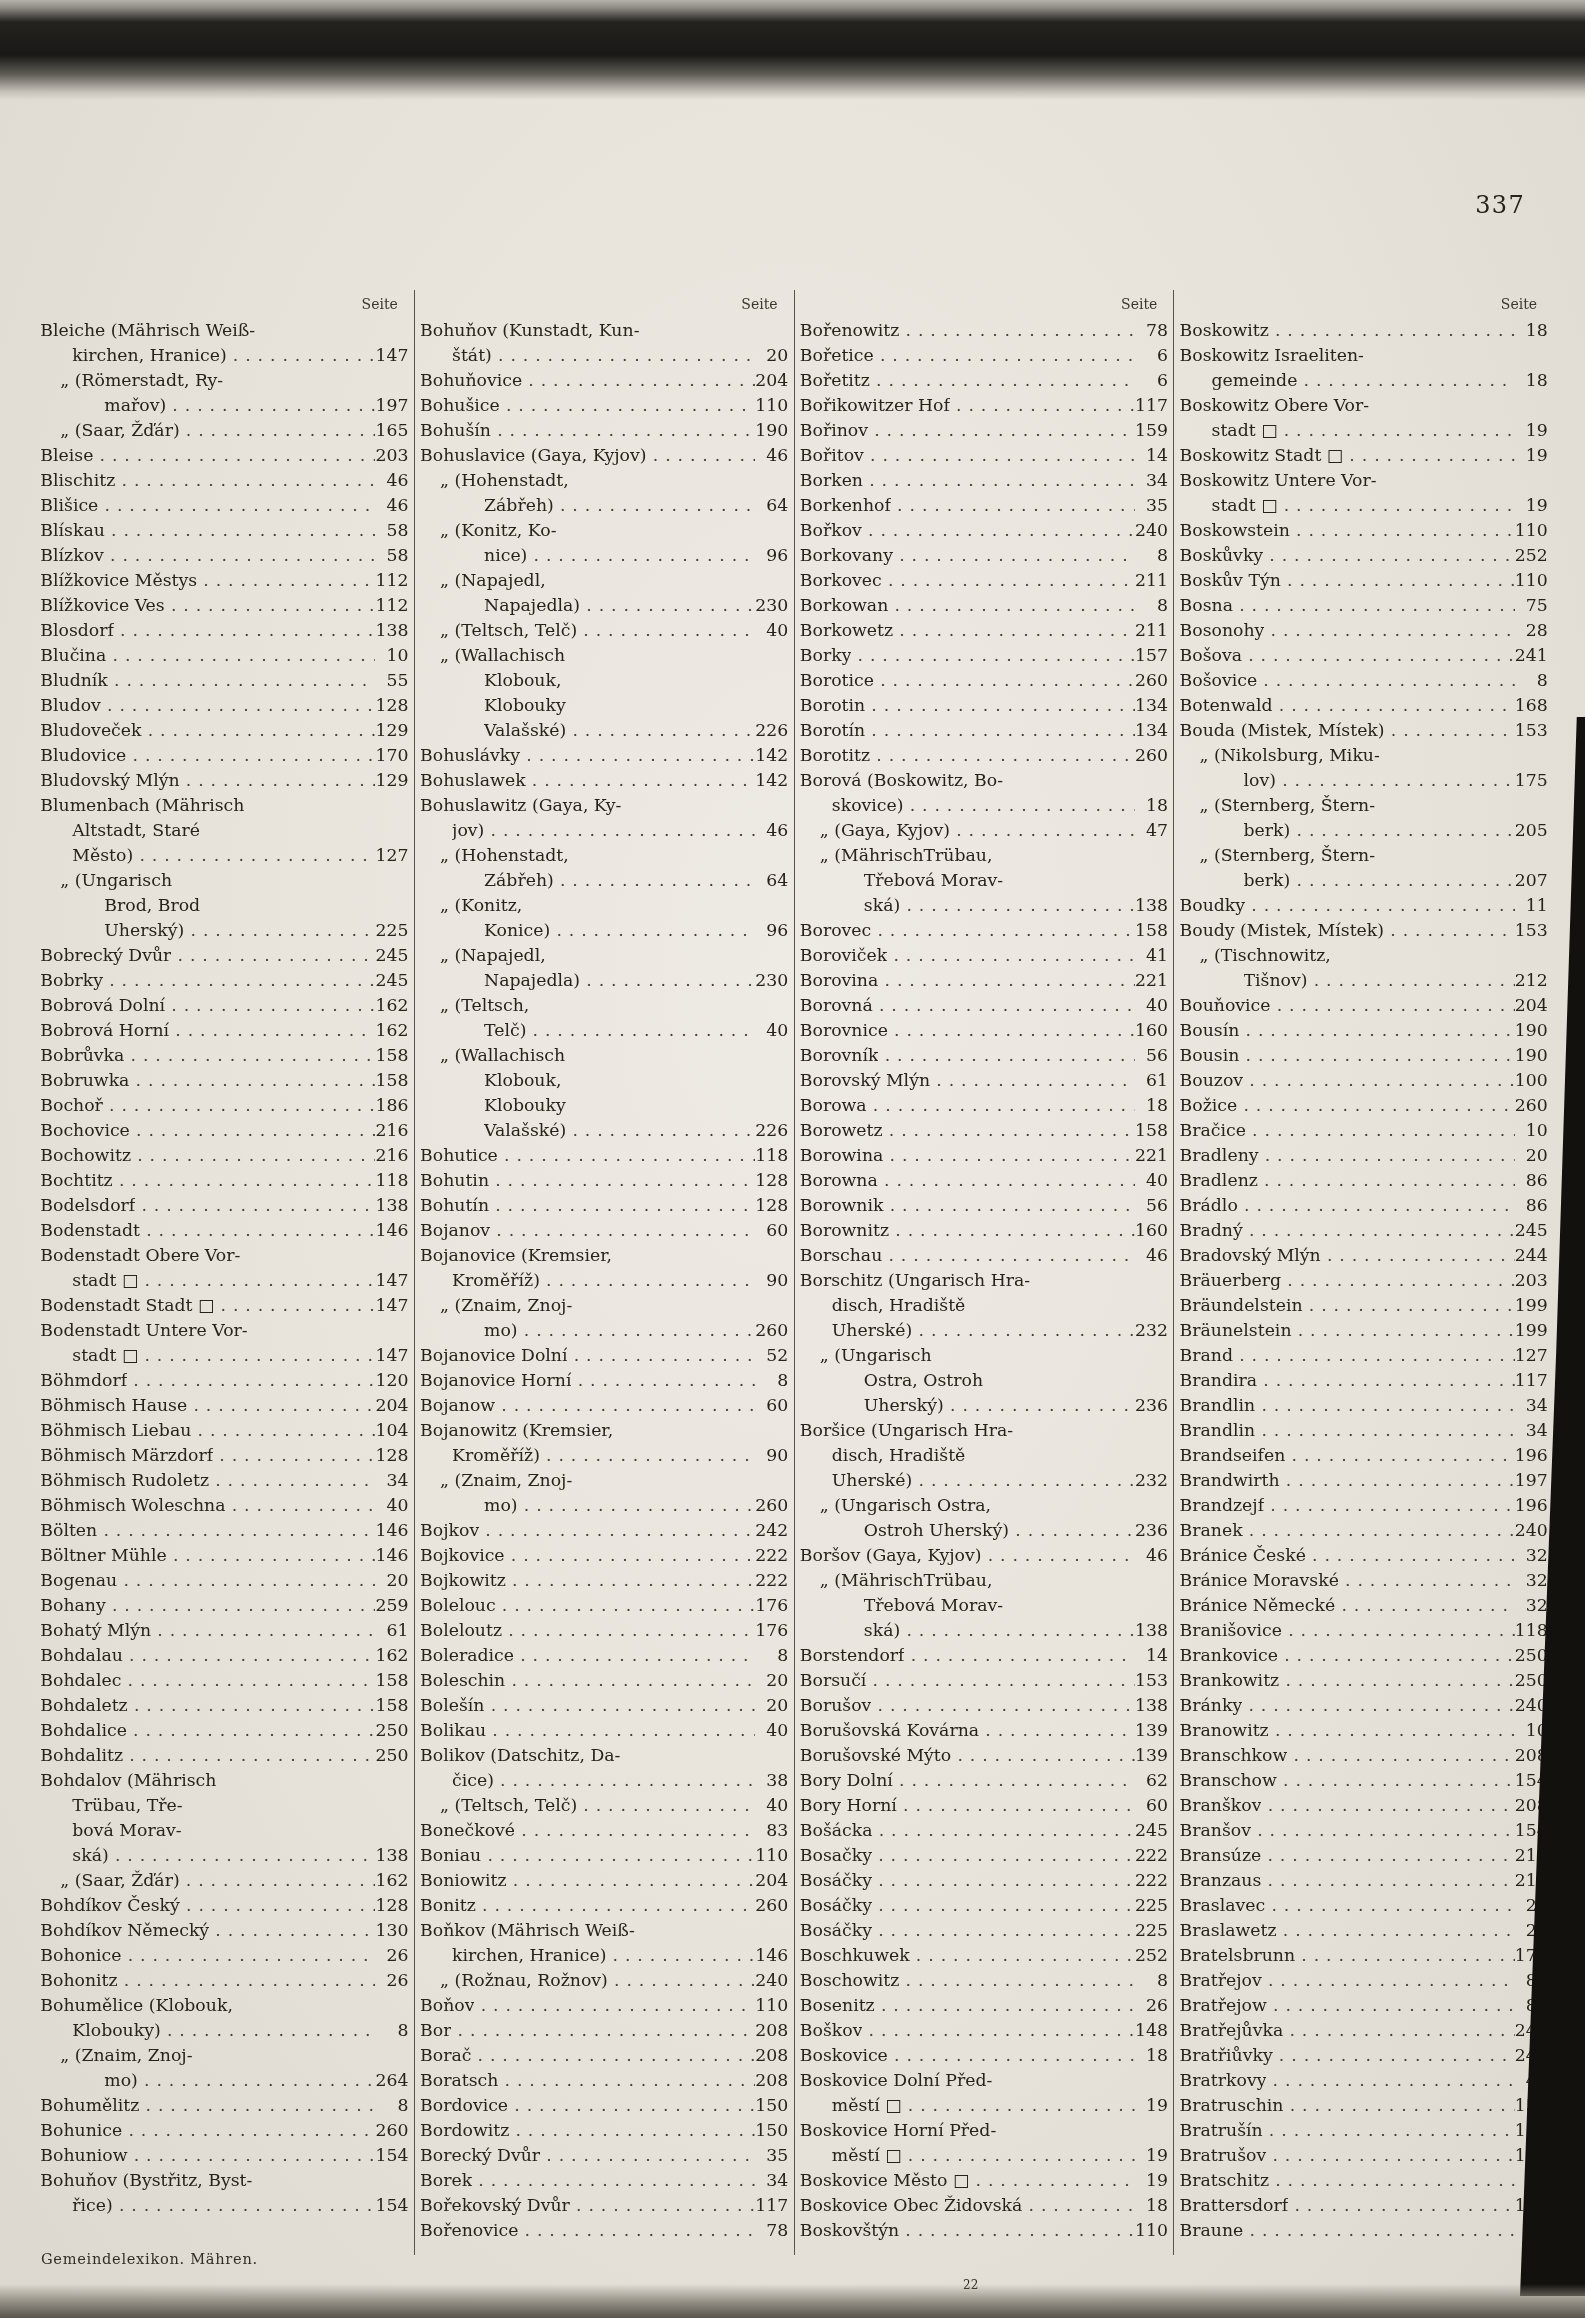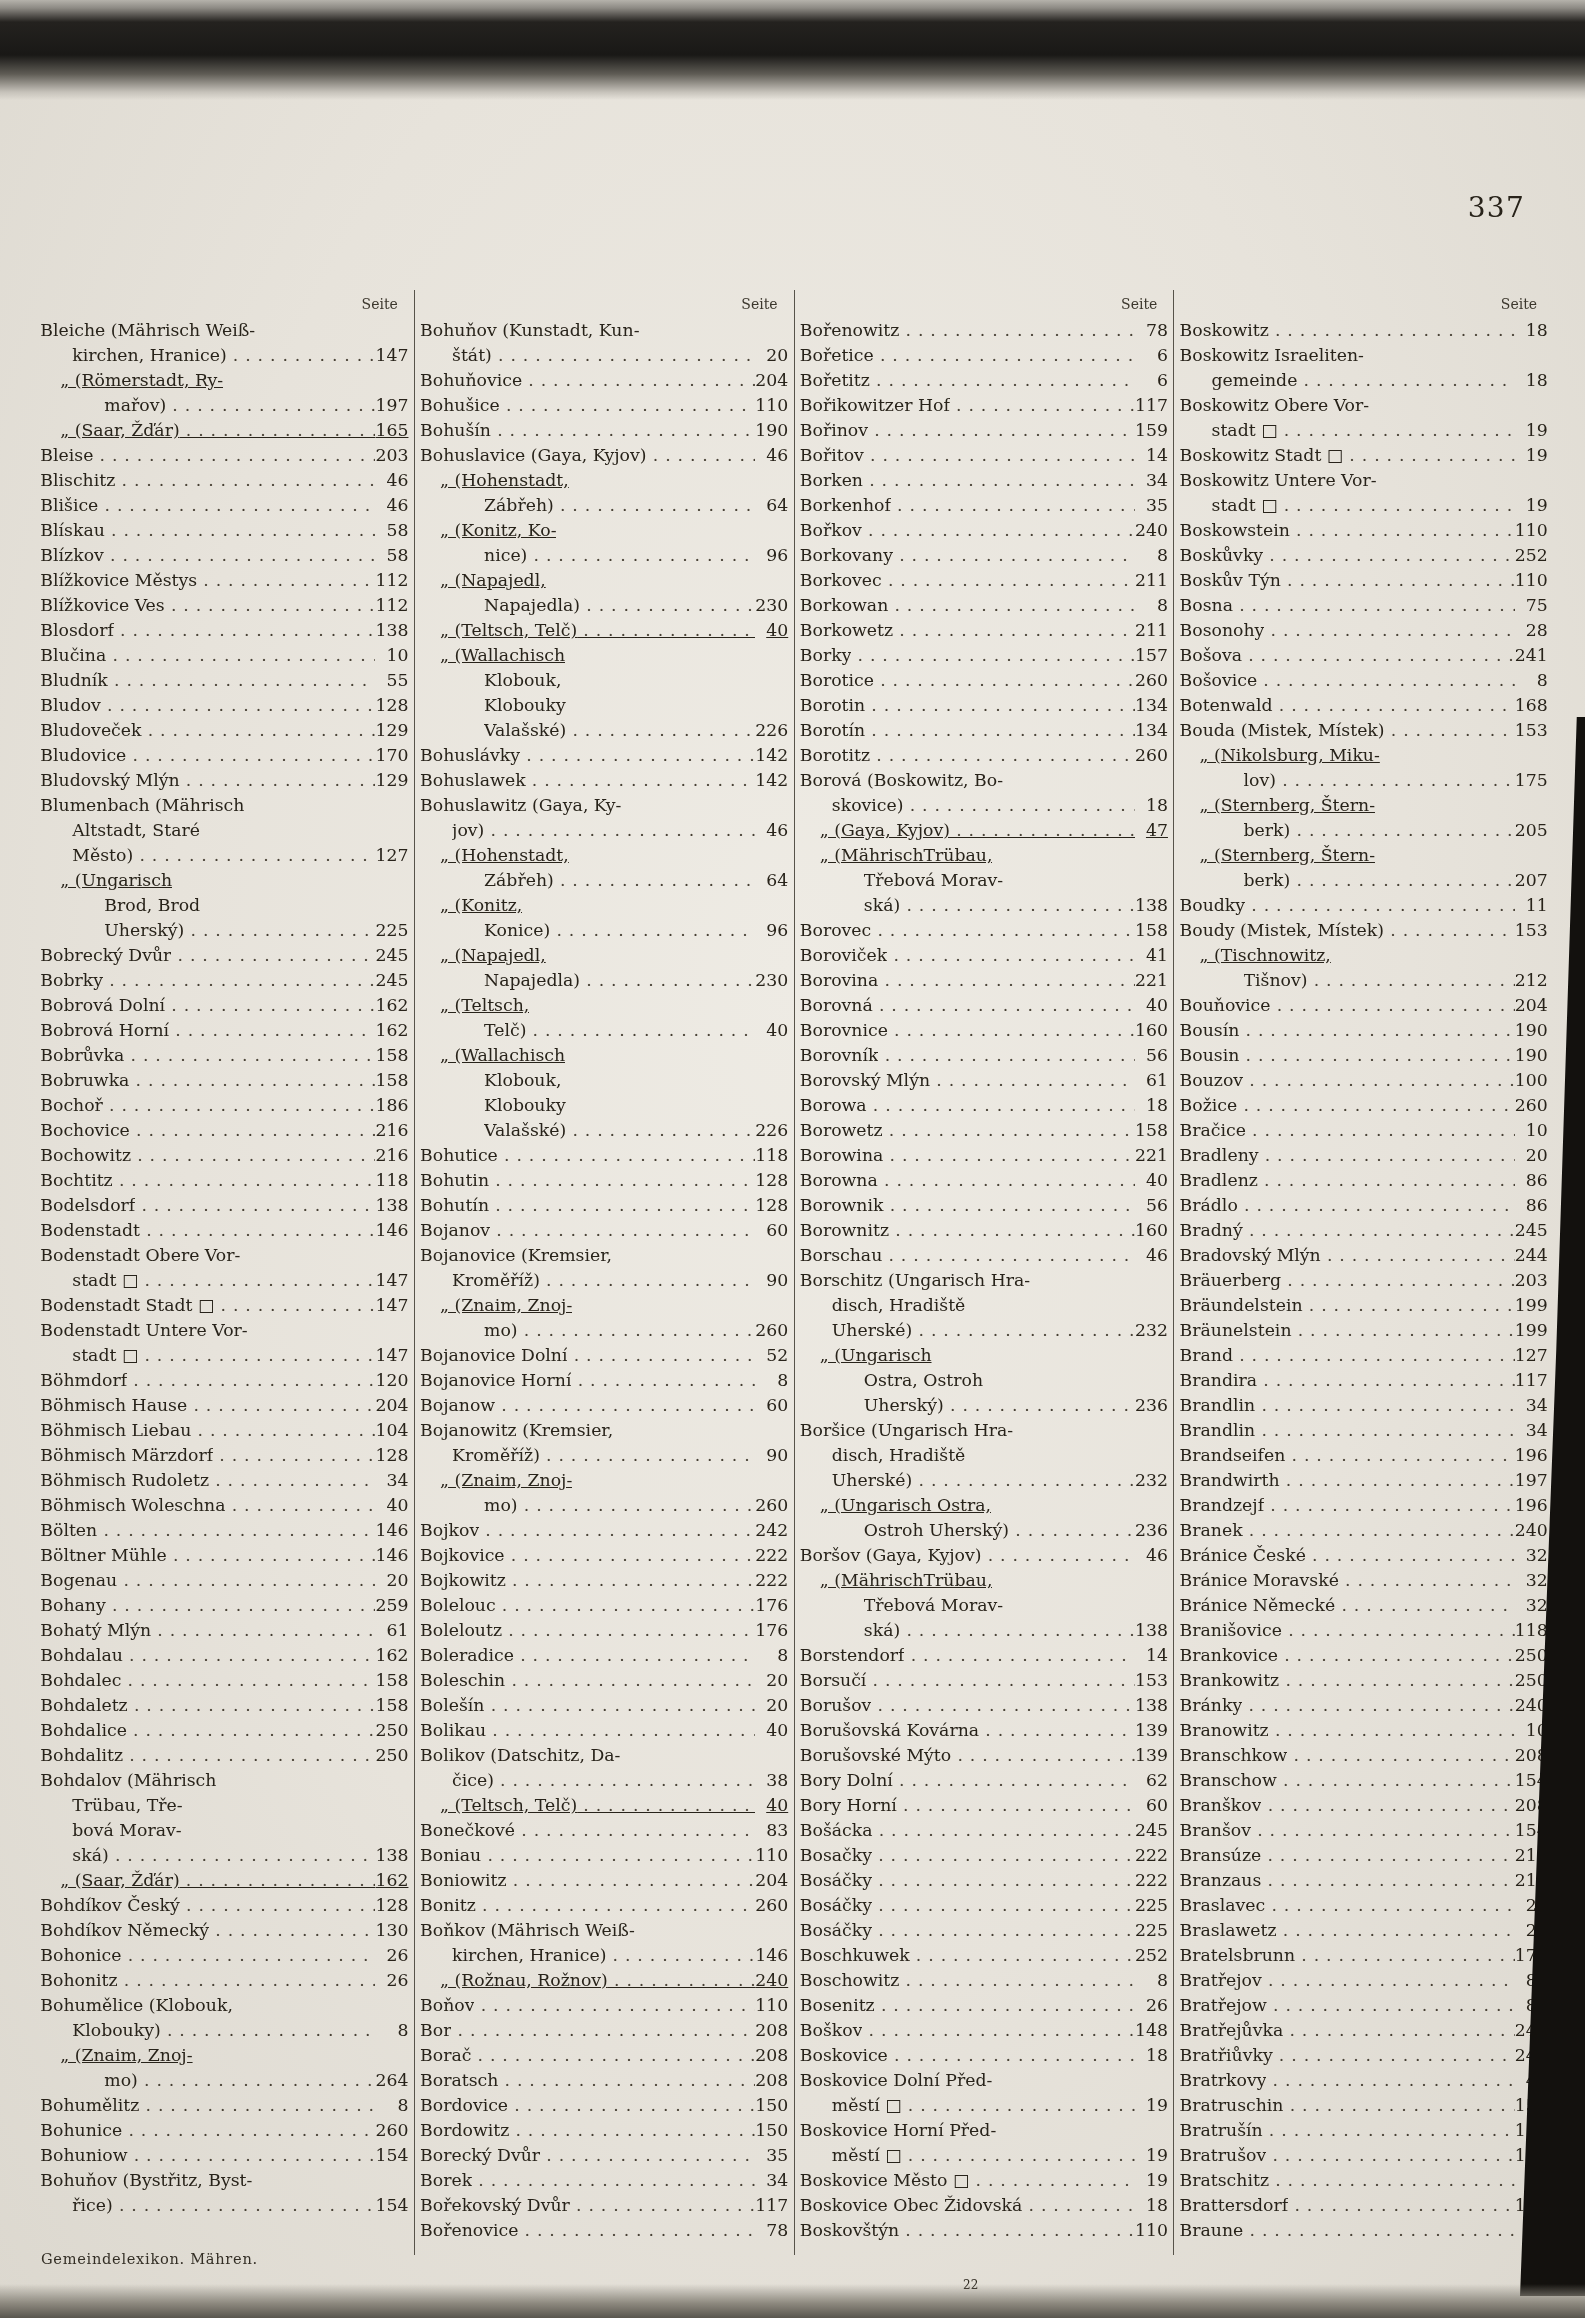--- a/index.html
+++ b/index.html
@@ -22,39 +22,39 @@
     position:absolute;right:0;top:717px;bottom:22.6px;width:66px;
     background:#13110e;
     clip-path:polygon(86% 0, 100% 0, 100% 100%, 0% 100%, 55% 40%);
   }
   .band-bottom{
     position:absolute;bottom:0;left:0;right:0;height:35px;
     background:linear-gradient(180deg,rgba(120,116,108,0) 0%,#8d897f 55%,#55524a 100%);
   }
   .pagenum{
     position:absolute;top:191px;right:61px;
-    font-size:28px;letter-spacing:1.3px;
+    font-size:24px;letter-spacing:1.3px;
   }
   .content{
     position:absolute;left:35px;top:266px;width:1518px;height:1989px;
     display:flex;
   }
   .col{
     flex:1 1 0;min-width:0;
     padding:0 5.3px 0 5.3px;
     font-size:17.3px;line-height:25px;margin-top:24px;
   }
   .col + .col{border-left:1.3px solid #57534a;}
   .seite{
     font-size:14px;color:#3c372d;text-align:right;
     padding-right:10.6px;height:28px;line-height:28px;
   }
   .line{display:flex;align-items:baseline;white-space:pre;}
   .nm{flex:0 1 auto;overflow:hidden;}
-  .ditto{padding-left:20px;text-decoration:underline;}
+  .ditto{padding-left:20px;}
   .cont{padding-left:32px;}
   .cont-d{padding-left:64px;}
   .dots{flex:1 1 0;overflow:hidden;color:#463f33;}
   .dots::before{content:" . . . . . . . . . . . . . . . . . . . . . . . . . . . . . . . . . . . .";letter-spacing:0.7px;}
   .pg{flex:0 0 auto;min-width:33px;text-align:right;}
   .footer-left{
     position:absolute;left:41px;bottom:52px;
     font-size:14.6px;letter-spacing:0.7px;color:#332e25;
   }
   .footer-sig{

